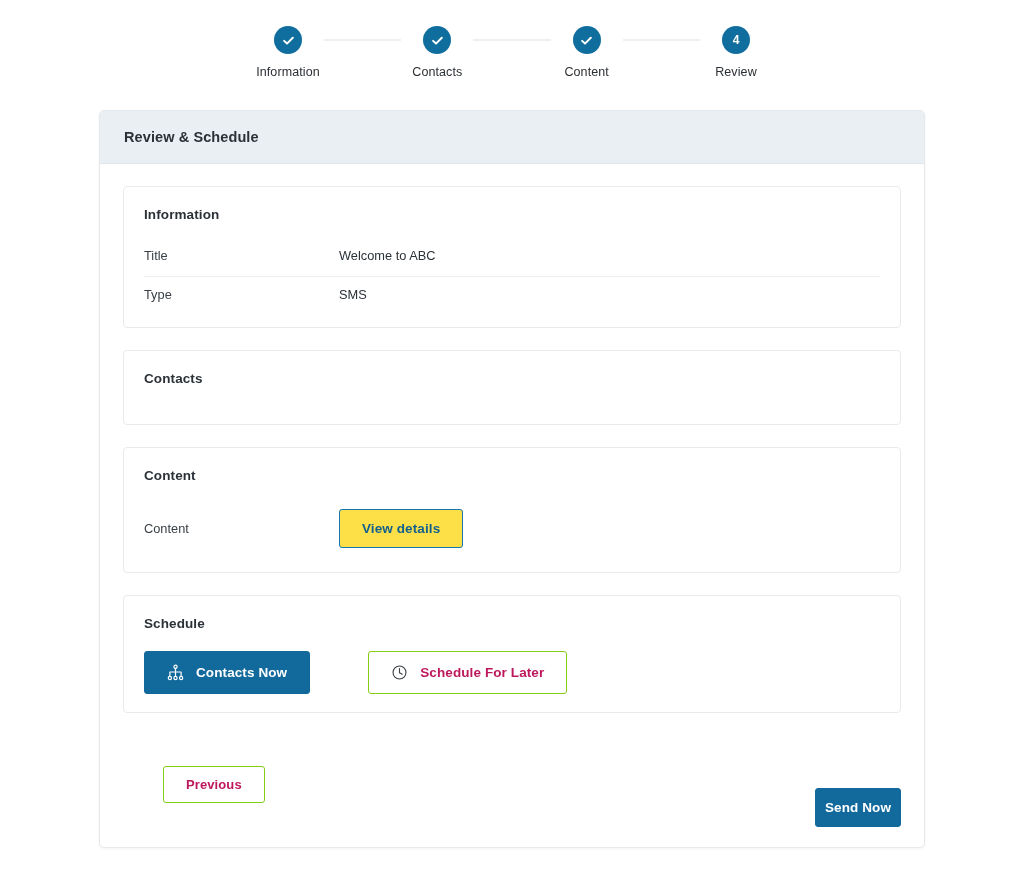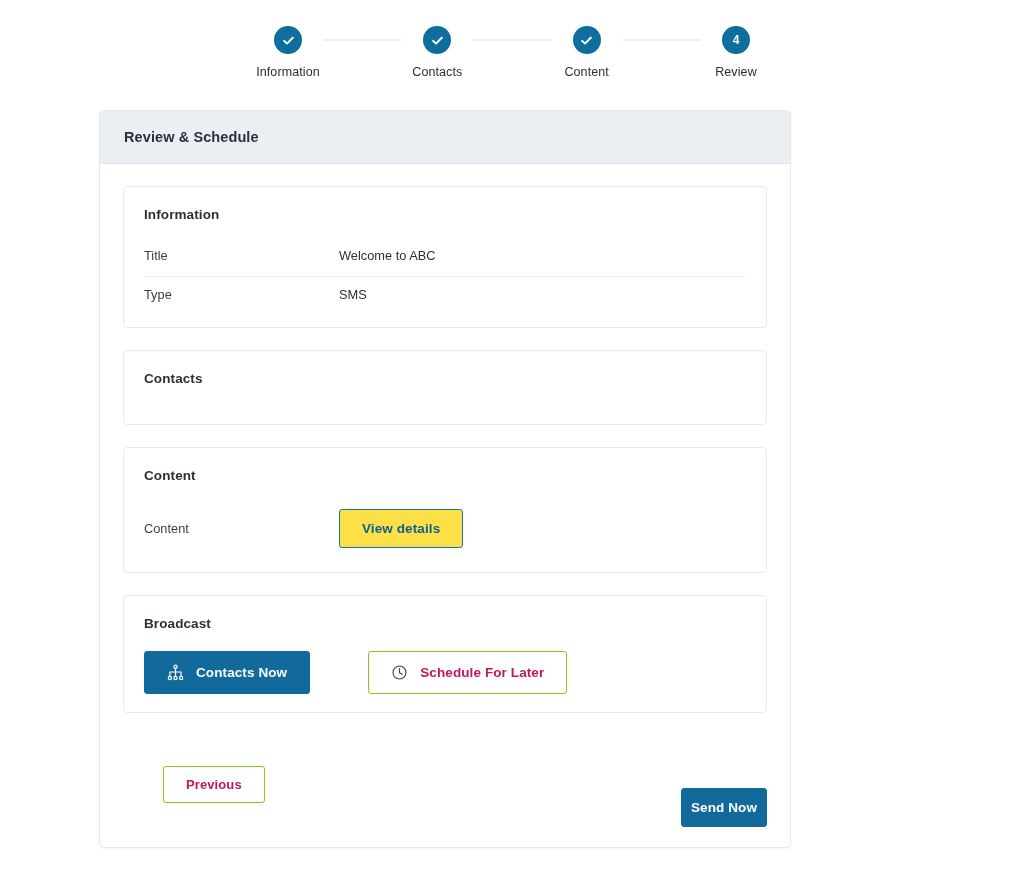--- a/index.html
+++ b/index.html
@@ -61,21 +61,21 @@
     height: 2px;
     background: #edeff1;
     margin-top: 13px;
   }
 
   
   .panel {
     position: absolute;
     left: 99px;
     top: 110px;
-    width: 692px;
+    width: 826px;
     height: 738px;
     background: #ffffff;
     border: 1px solid #e6eaec;
     border-radius: 5px;
     box-shadow: 0 1px 3px rgba(0,0,0,.05);
     overflow: hidden;
   }
   .panel-header {
     height: 53px;
     background: #e9eff2;
@@ -257,21 +257,21 @@
 
     <div class="card">
       <div class="card-title">Content</div>
       <div class="row">
         <div class="row-label">Content</div>
         <button class="btn btn-outline-blue btn-view-details">View details</button>
       </div>
     </div>
 
     <div class="card">
-      <div class="card-title">Broadcast</div>
+      <div class="card-title">Schedule</div>
       <div class="sched-row">
 
         <button class="btn btn-solid">
           <span class="icon">
             <svg width="17" height="17" viewBox="0 0 20 20" fill="none" stroke="#ffffff" stroke-width="1.4" stroke-linecap="round" stroke-linejoin="round">
               <circle cx="10" cy="3.2" r="1.9"></circle>
               <circle cx="3.4" cy="16.4" r="1.9"></circle>
               <circle cx="10" cy="16.4" r="1.9"></circle>
               <circle cx="16.6" cy="16.4" r="1.9"></circle>
               <path d="M10 5.1 V9.4"></path>

